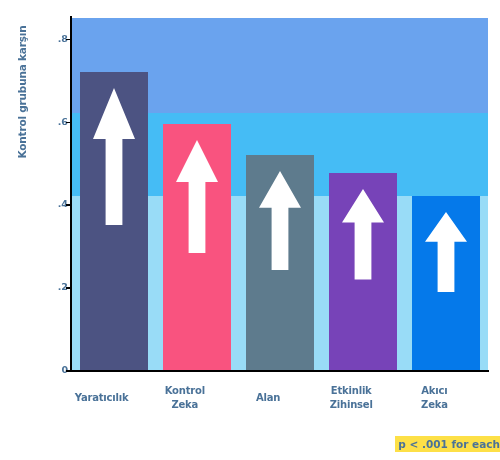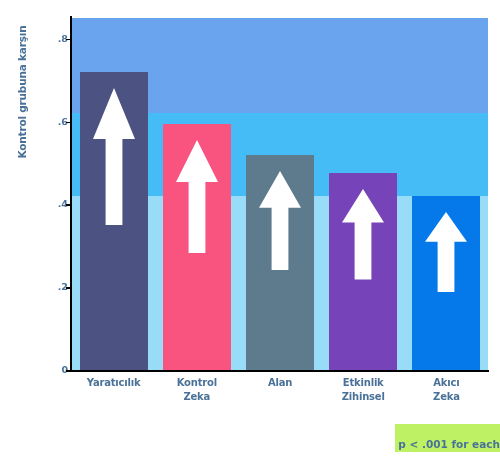--- a/index.html
+++ b/index.html
@@ -85,43 +85,44 @@
   }
   .arrow{
     position:absolute;
     left:50%;
     transform:translateX(-50%);
     fill:#ffffff;
   }
   
   .xlabels{
     position:absolute;
-    left:72px; top:376px;
+    left:60px; top:376px;
     width:416px; height:44px;
     display:flex;
     justify-content:space-around;
+    align-items:center;
   }
   .xlabel{
     width:84px;
     text-align:center;
     font-size:10px;
     font-weight:bold;
     color:#4a7298;
     line-height:14px;
     letter-spacing:-0.2px;
   }
   
   .footnote{
     position:absolute;
     right:0px; bottom:8px;
     font-size:10.5px;
     font-weight:bold;
     color:#4a7298;
-    background:#bef264;
-    padding:14px 0 2px 3px;
+    background:#fde047;
+    padding:2px 0 2px 3px;
     white-space:nowrap;
   }
 </style>
 </head>
 <body>
 
 <div id="chart">
 
   <div class="ytitle">Kontrol grubuna karşın</div>
 

